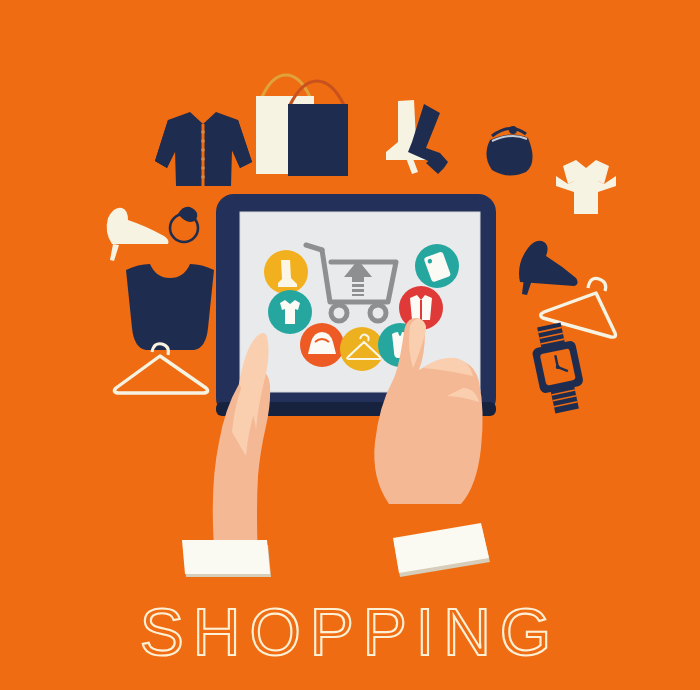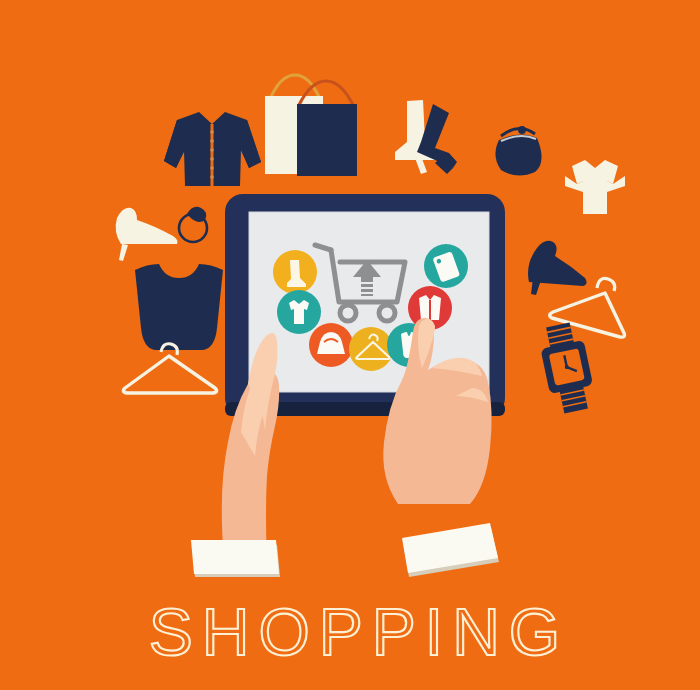--- a/index.html
+++ b/index.html
@@ -4,21 +4,21 @@
 <title>Shopping Illustration</title>
 <style>
   html,body{margin:0;padding:0;}
   body{
     width:700px;height:690px;
     background:#ef6c12;
     font-family:"Liberation Sans", sans-serif;
     overflow:hidden;
     position:relative;
   }
-  #stage{position:absolute;left:9px;top:0;width:580px;height:690px;}
+  #stage{position:absolute;left:0;top:0;width:580px;height:690px;}
   #stage svg{display:block;}
   .title-text{
     font-family:"Liberation Sans", sans-serif;
     font-size:66px;
     letter-spacing:9px;
     fill:none;
     stroke:#fdf0d5;
     stroke-width:2.1;
     paint-order:stroke;
   }

